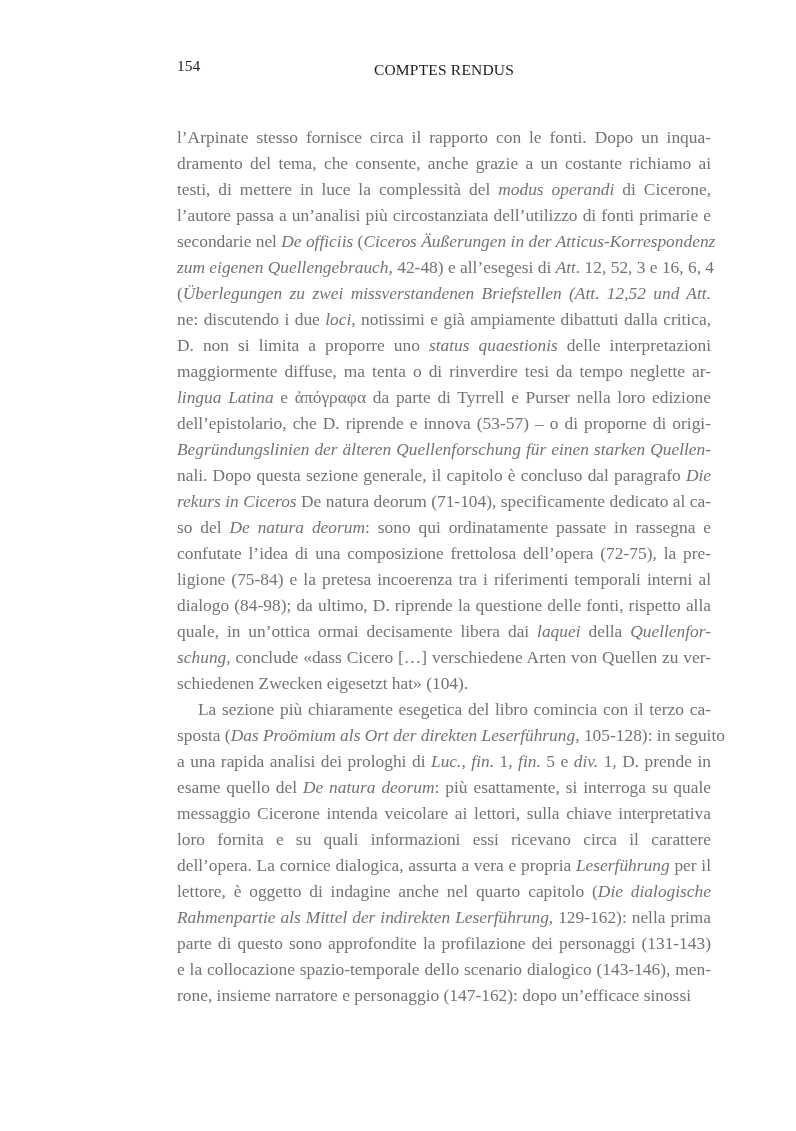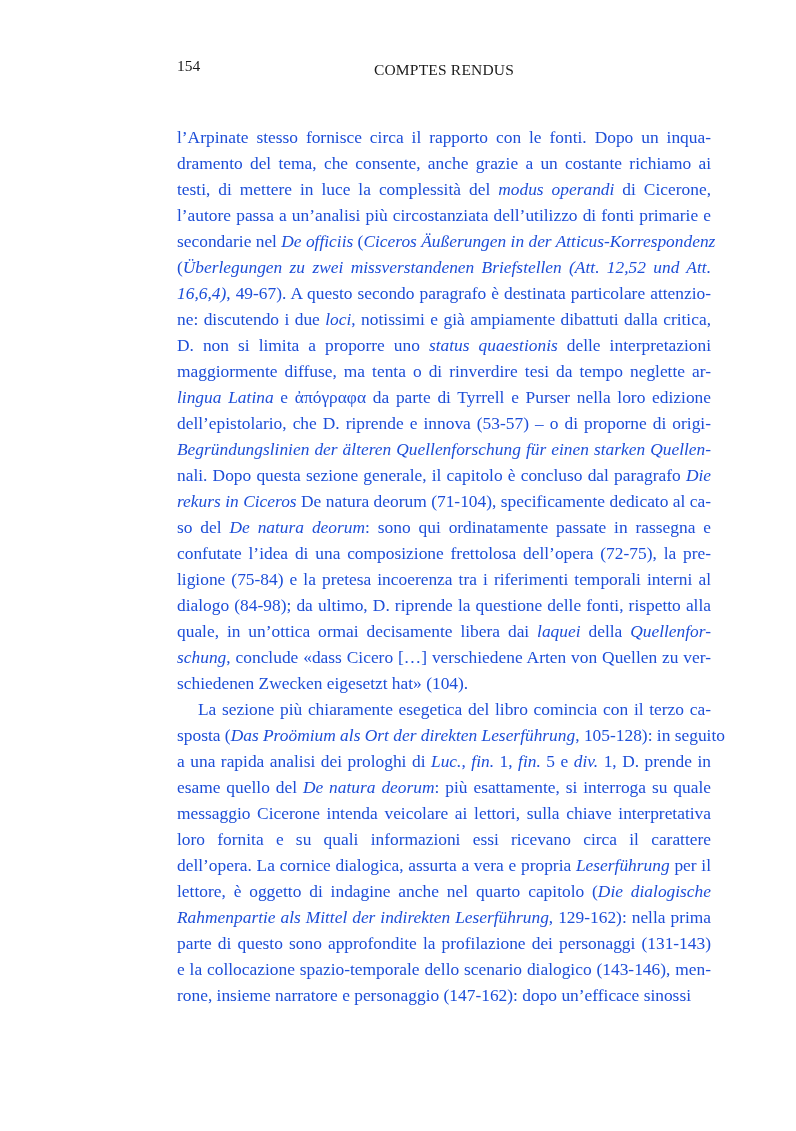--- a/index.html
+++ b/index.html
@@ -4,43 +4,43 @@
 <style>
   html, body { margin: 0; padding: 0; background: #ffffff; }
   body { width: 796px; height: 1131px; position: relative; overflow: hidden; }
   .page { position: absolute; left: 0; top: 0; width: 796px; height: 1131px; background: #fff; margin-left: 41px; }
   .running-head { position: absolute; top: 57px; left: 136px; width: 534px; height: 22px;
     font-family: "Liberation Serif", "DejaVu Serif", serif; font-size: 15.5px; color: #1a1a1a; }
   .page-number { position: absolute; left: 0; top: 0; }
   .running-title { position: absolute; left: 0; right: 0; top: 4px; text-align: center; letter-spacing: 0.2px; }
   .body-text { position: absolute; left: 136px; top: 124px; width: 534px;
     font-family: "Liberation Serif", "DejaVu Serif", serif; font-size: 17.4px; line-height: 26px;
-    color: #1d4ed8; }
+    color: #737373; }
   .line { display: block; height: 26px; white-space: nowrap; text-align: justify; text-align-last: justify; }
   .line.last { text-align-last: left; }
   .line.indent { padding-left: 21px; }
   .it { font-style: italic; }
 </style>
 </head>
 <body>
 
 <div class="page">
   <div class="running-head">
     <span class="page-number">154</span>
     <span class="running-title">COMPTES RENDUS</span>
   </div>
   <div class="body-text" id="body-text">
       <div>
         <span class="line"><span>l’Arpinate stesso fornisce circa il rapporto con le fonti. Dopo un inqua-</span></span>
         <span class="line"><span>dramento del tema, che consente, anche grazie a un costante richiamo ai</span></span>
         <span class="line"><span>testi, di mettere in luce la complessità del </span><span class="it">modus operandi</span><span> di Cicerone,</span></span>
         <span class="line"><span>l’autore passa a un’analisi più circostanziata dell’utilizzo di fonti primarie e</span></span>
         <span class="line"><span>secondarie nel </span><span class="it">De officiis</span><span> (</span><span class="it">Ciceros Äußerungen in der Atticus-Korrespondenz</span></span>
+        <span class="line"><span class="it">zum eigenen Quellengebrauch</span><span>, 42-48) e all’esegesi di </span><span class="it">Att.</span><span> 12, 52, 3 e 16, 6, 4</span></span>
         <span class="line"><span>(</span><span class="it">Überlegungen zu zwei missverstandenen Briefstellen (Att. 12,52 und Att.</span></span>
-        <span class="line"><span class="it">16,6,4)</span><span>, 49-67). A questo secondo paragrafo è destinata particolare attenzio-</span></span>
         <span class="line"><span>ne: discutendo i due </span><span class="it">loci</span><span>, notissimi e già ampiamente dibattuti dalla critica,</span></span>
         <span class="line"><span>D. non si limita a proporre uno </span><span class="it">status quaestionis</span><span> delle interpretazioni</span></span>
         <span class="line"><span>maggiormente diffuse, ma tenta o di rinverdire tesi da tempo neglette ar-</span></span>
         <span class="line"><span class="it">lingua Latina</span><span> e ἀπόγραφα da parte di Tyrrell e Purser nella loro edizione</span></span>
         <span class="line"><span>dell’epistolario, che D. riprende e innova (53-57) – o di proporne di origi-</span></span>
         <span class="line"><span class="it">Begründungslinien der älteren Quellenforschung für einen starken Quellen-</span></span>
         <span class="line"><span>nali. Dopo questa sezione generale, il capitolo è concluso dal paragrafo </span><span class="it">Die</span></span>
         <span class="line"><span class="it">rekurs in Ciceros</span><span> De natura deorum (71-104), specificamente dedicato al ca-</span></span>
         <span class="line"><span>so del </span><span class="it">De natura deorum</span><span>: sono qui ordinatamente passate in rassegna e</span></span>
         <span class="line"><span>confutate l’idea di una composizione frettolosa dell’opera (72-75), la pre-</span></span>

